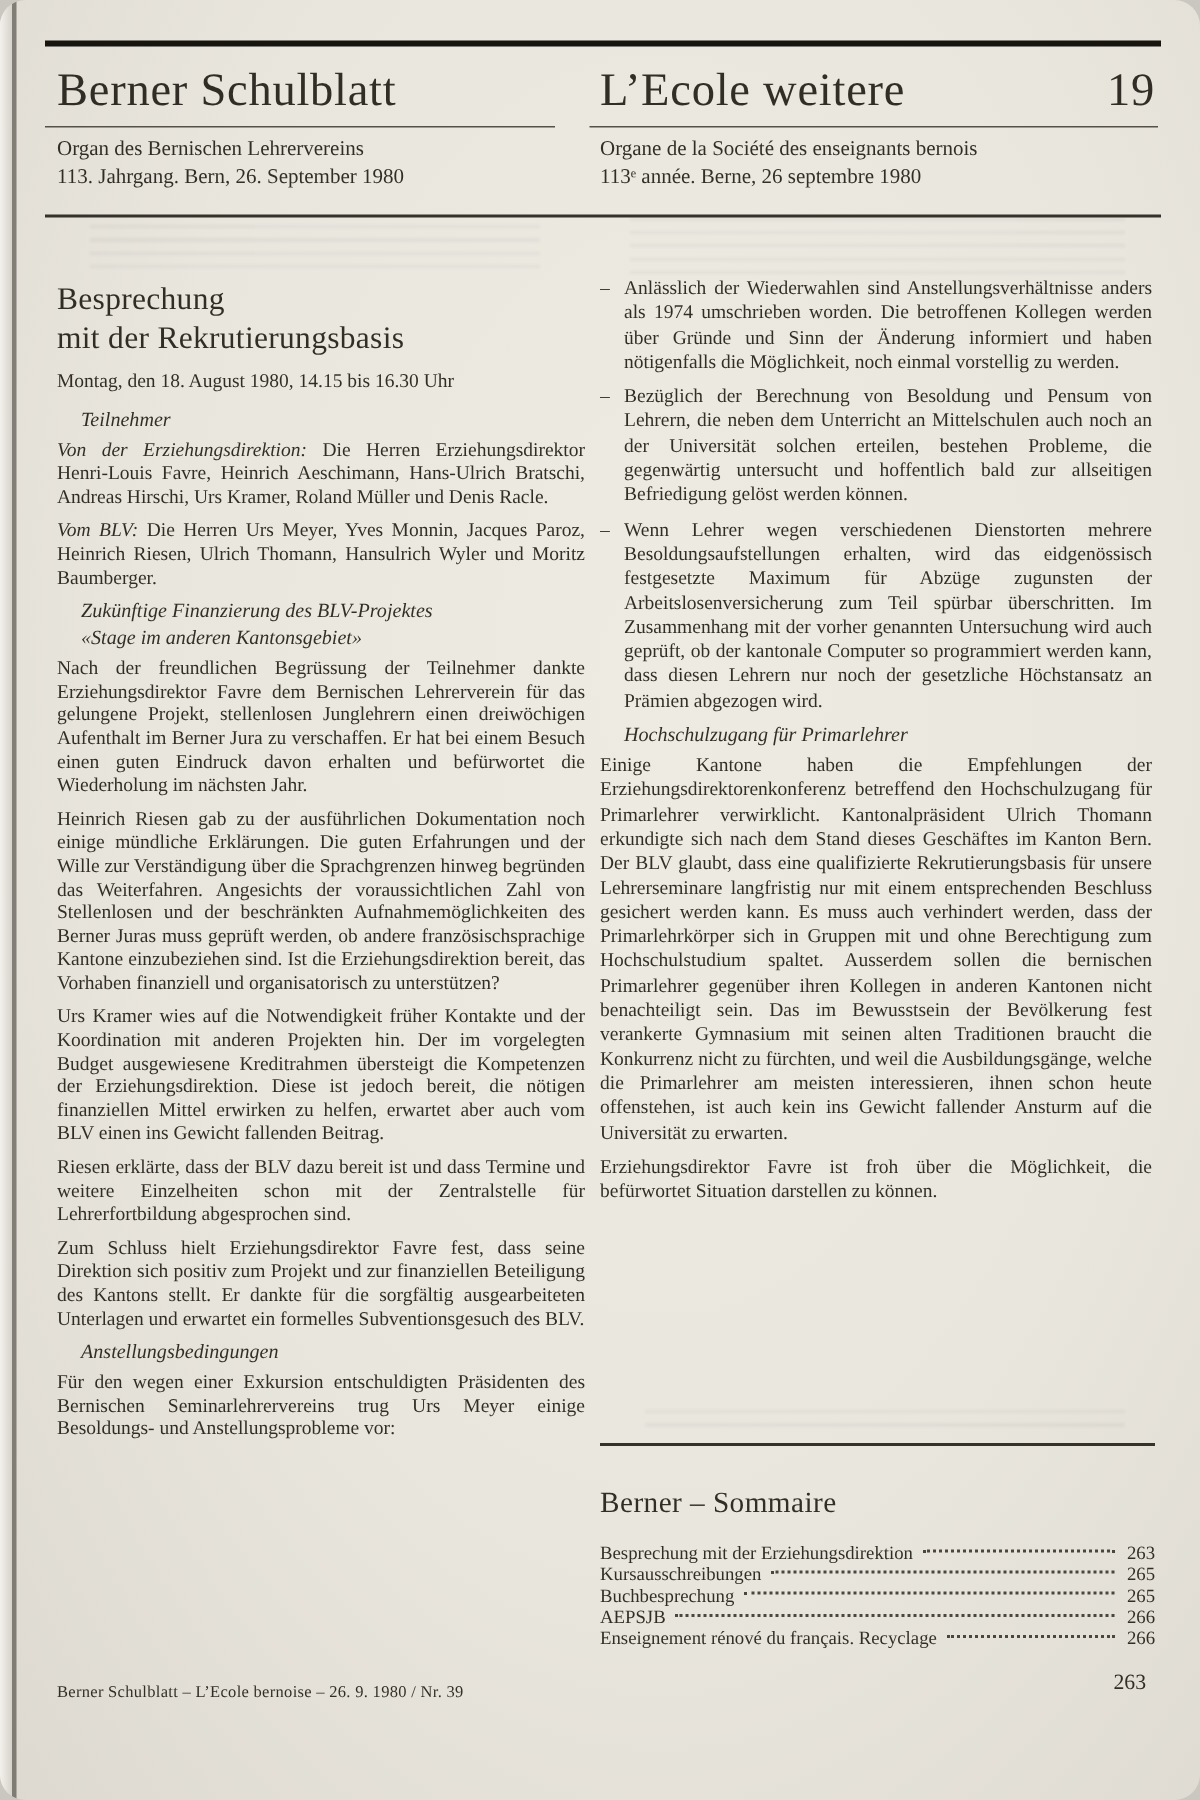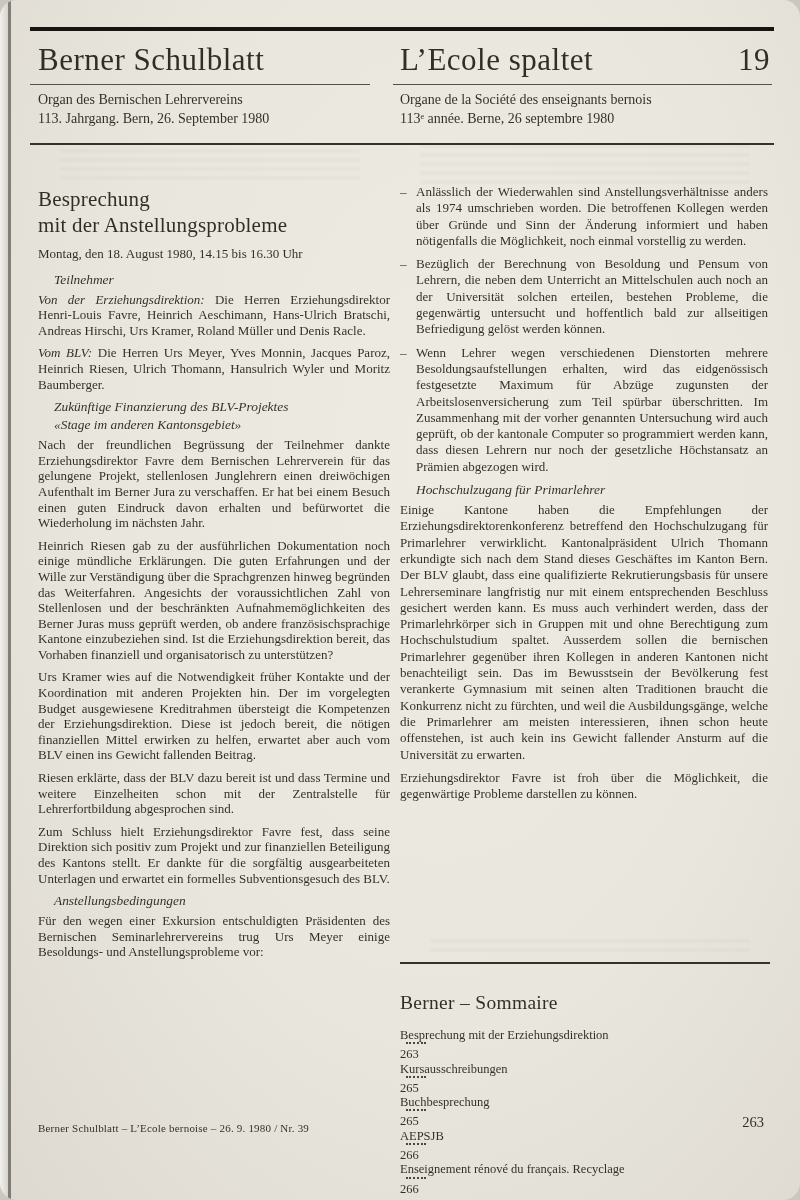--- a/index.html
+++ b/index.html
@@ -35,21 +35,21 @@
   .ihead.two{margin-bottom:2px;}
   .ihead.cont{margin-top:0;}
   .lead{font-style:italic;}
   .bullet{display:flex;margin:0 0 7px 0;}
   .bullet .dash{flex:none;width:16px;}
   .bullet .btext{flex:1;text-align:justify;}
 
   .toc-rule{position:absolute;left:400px;right:30px;top:962px;height:2px;background:#35322b;}
   .toc-heading{position:absolute;left:400px;top:992px;font-size:19.5px;letter-spacing:.3px;}
   .toc-list{position:absolute;left:400px;right:30px;top:1028px;font-size:12.5px;}
-  .toc-row{display:flex;align-items:flex-start;line-height:14.3px;flex-direction:column;}
+  .toc-row{display:flex;align-items:center;line-height:14.3px;}
   .toc-leader{flex:1;border-bottom:2px dotted rgba(34,31,24,0.8);margin:0 8px 3px 6px;min-width:20px;}
   .toc-page{flex:none;}
 
   .footer-imprint{position:absolute;left:38px;top:1122px;font-size:11px;letter-spacing:.2px;}
   .page-number{position:absolute;right:36px;top:1114px;font-size:14.5px;}
 
   
   .bleed{position:absolute;opacity:.055;background:repeating-linear-gradient(180deg,#3a4a42 0 2px,transparent 2px 9px);pointer-events:none;filter:blur(1px);}
   .bleed.b1{left:420px;top:145px;width:330px;height:40px;}
   .bleed.b2{left:60px;top:150px;width:300px;height:30px;}
@@ -63,21 +63,21 @@
   <div class="edge-line"></div>
   <div class="bleed b1"></div>
   <div class="bleed b2"></div>
   <div class="bleed b3"></div>
 
   <div class="rule-thick"></div>
 
   <div class="mast-row">
     <div class="mast-title mast-left">Berner Schulblatt</div>
     <div class="mast-right">
-      <span class="mast-title">L’Ecole spaltet</span>
+      <span class="mast-title">L’Ecole weitere</span>
       <span class="mast-title">19</span>
     </div>
   </div>
 
   <div class="rule-under seg-left"></div>
   <div class="rule-under seg-right"></div>
 
   <div class="sub-row">
     <div class="sub-block de">
       <div>Organ des Bernischen Lehrervereins</div>
@@ -87,21 +87,21 @@
       <div>Organe de la Société des enseignants bernois</div>
       <div>113ᵉ année. Berne, 26 septembre 1980</div>
     </div>
   </div>
 
   <div class="rule-headerbottom"></div>
 
   <div class="col col-left">
     <h1>
       <span>Besprechung</span><br>
-      <span>mit der Anstellungsprobleme</span>
+      <span>mit der Rekrutierungsbasis</span>
     </h1>
     <p class="dateline">Montag, den 18. August 1980, 14.15 bis 16.30 Uhr</p>
 
     <div class="ihead">Teilnehmer</div>
     <p><span class="lead">Von der Erziehungsdirektion:</span> <span>Die Herren Erziehungsdirektor Henri-Louis Favre, Heinrich Aeschimann, Hans-Ulrich Bratschi, Andreas Hirschi, Urs Kramer, Roland Müller und Denis Racle.</span></p>
     <p><span class="lead">Vom BLV:</span> <span>Die Herren Urs Meyer, Yves Monnin, Jacques Paroz, Heinrich Riesen, Ulrich Thomann, Hansulrich Wyler und Moritz Baumberger.</span></p>
 
     <div class="ihead two">Zukünftige Finanzierung des BLV-Projektes</div>
     <div class="ihead cont">«Stage im anderen Kantonsgebiet»</div>
     <p>Nach der freundlichen Begrüssung der Teilnehmer dankte Erziehungsdirektor Favre dem Bernischen Lehrerverein für das gelungene Projekt, stellenlosen Junglehrern einen dreiwöchigen Aufenthalt im Berner Jura zu verschaffen. Er hat bei einem Besuch einen guten Eindruck davon erhalten und befürwortet die Wiederholung im nächsten Jahr.</p>
@@ -123,21 +123,21 @@
       <span class="dash">–</span>
       <span class="btext">Bezüglich der Berechnung von Besoldung und Pensum von Lehrern, die neben dem Unterricht an Mittelschulen auch noch an der Universität solchen erteilen, bestehen Probleme, die gegenwärtig untersucht und hoffentlich bald zur allseitigen Befriedigung gelöst werden können.</span>
     </div>
     <div class="bullet">
       <span class="dash">–</span>
       <span class="btext">Wenn Lehrer wegen verschiedenen Dienstorten mehrere Besoldungsaufstellungen erhalten, wird das eidgenössisch festgesetzte Maximum für Abzüge zugunsten der Arbeitslosenversicherung zum Teil spürbar überschritten. Im Zusammenhang mit der vorher genannten Untersuchung wird auch geprüft, ob der kantonale Computer so programmiert werden kann, dass diesen Lehrern nur noch der gesetzliche Höchstansatz an Prämien abgezogen wird.</span>
     </div>
 
     <div class="ihead">Hochschulzugang für Primarlehrer</div>
     <p>Einige Kantone haben die Empfehlungen der Erziehungsdirektorenkonferenz betreffend den Hochschulzugang für Primarlehrer verwirklicht. Kantonalpräsident Ulrich Thomann erkundigte sich nach dem Stand dieses Geschäftes im Kanton Bern. Der BLV glaubt, dass eine qualifizierte Rekrutierungsbasis für unsere Lehrerseminare langfristig nur mit einem entsprechenden Beschluss gesichert werden kann. Es muss auch verhindert werden, dass der Primarlehrkörper sich in Gruppen mit und ohne Berechtigung zum Hochschulstudium spaltet. Ausserdem sollen die bernischen Primarlehrer gegenüber ihren Kollegen in anderen Kantonen nicht benachteiligt sein. Das im Bewusstsein der Bevölkerung fest verankerte Gymnasium mit seinen alten Traditionen braucht die Konkurrenz nicht zu fürchten, und weil die Ausbildungsgänge, welche die Primarlehrer am meisten interessieren, ihnen schon heute offenstehen, ist auch kein ins Gewicht fallender Ansturm auf die Universität zu erwarten.</p>
-    <p>Erziehungsdirektor Favre ist froh über die Möglichkeit, die gegenwärtige Probleme darstellen zu können.</p>
+    <p>Erziehungsdirektor Favre ist froh über die Möglichkeit, die befürwortet Situation darstellen zu können.</p>
   </div>
 
   <div class="toc-rule"></div>
   <div class="toc-heading">Berner – Sommaire</div>
   <div class="toc-list">
     <div class="toc-row">
       <span>Besprechung mit der Erziehungsdirektion</span>
       <span class="toc-leader"></span>
       <span class="toc-page">263</span>
     </div>

